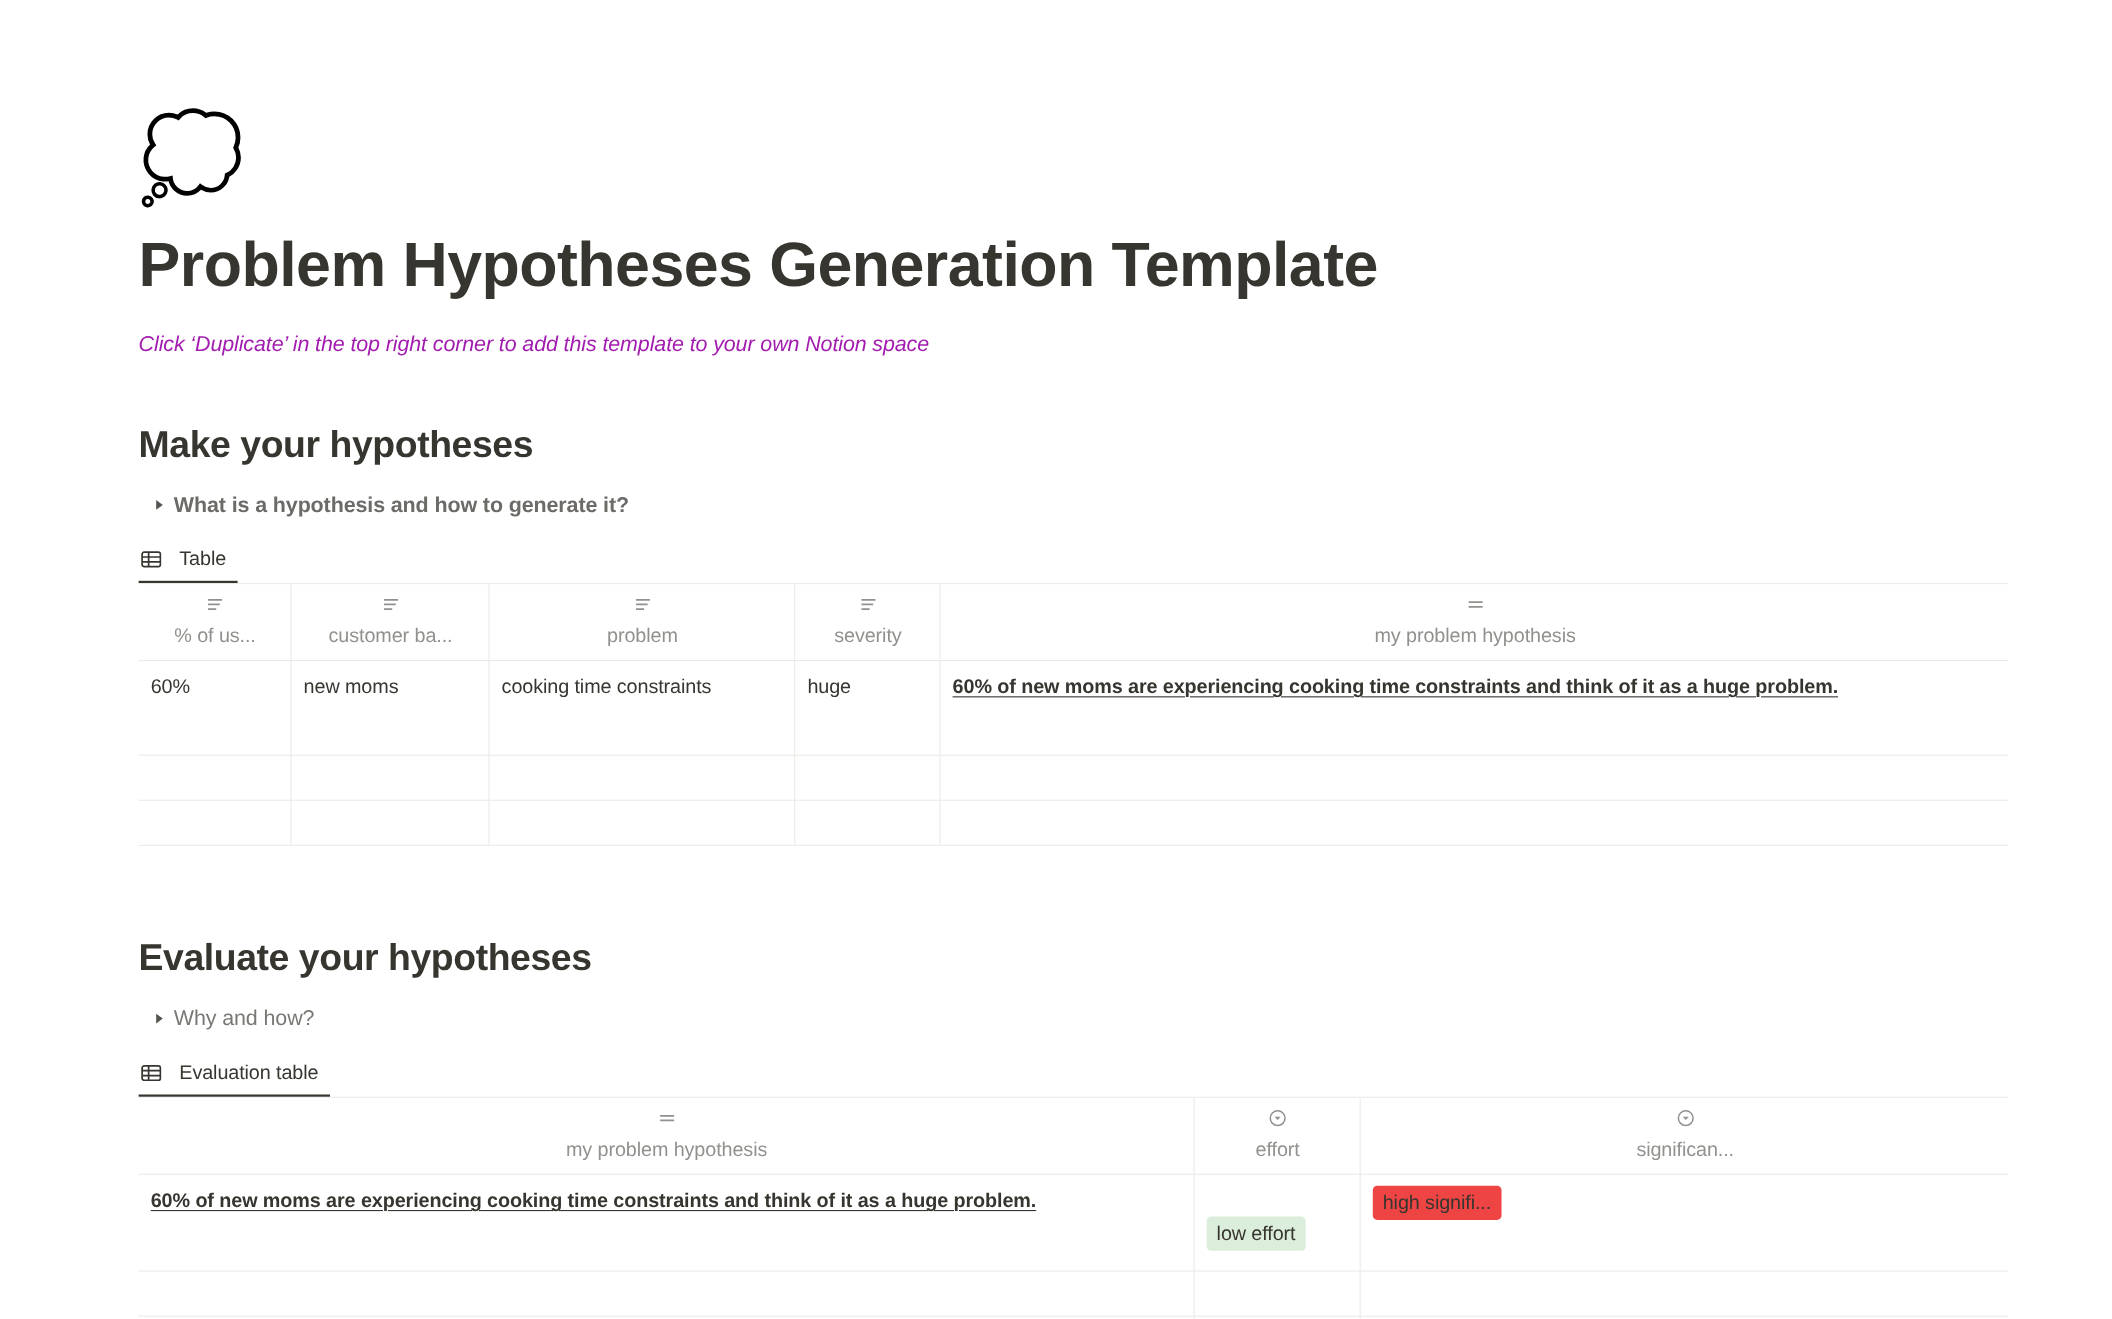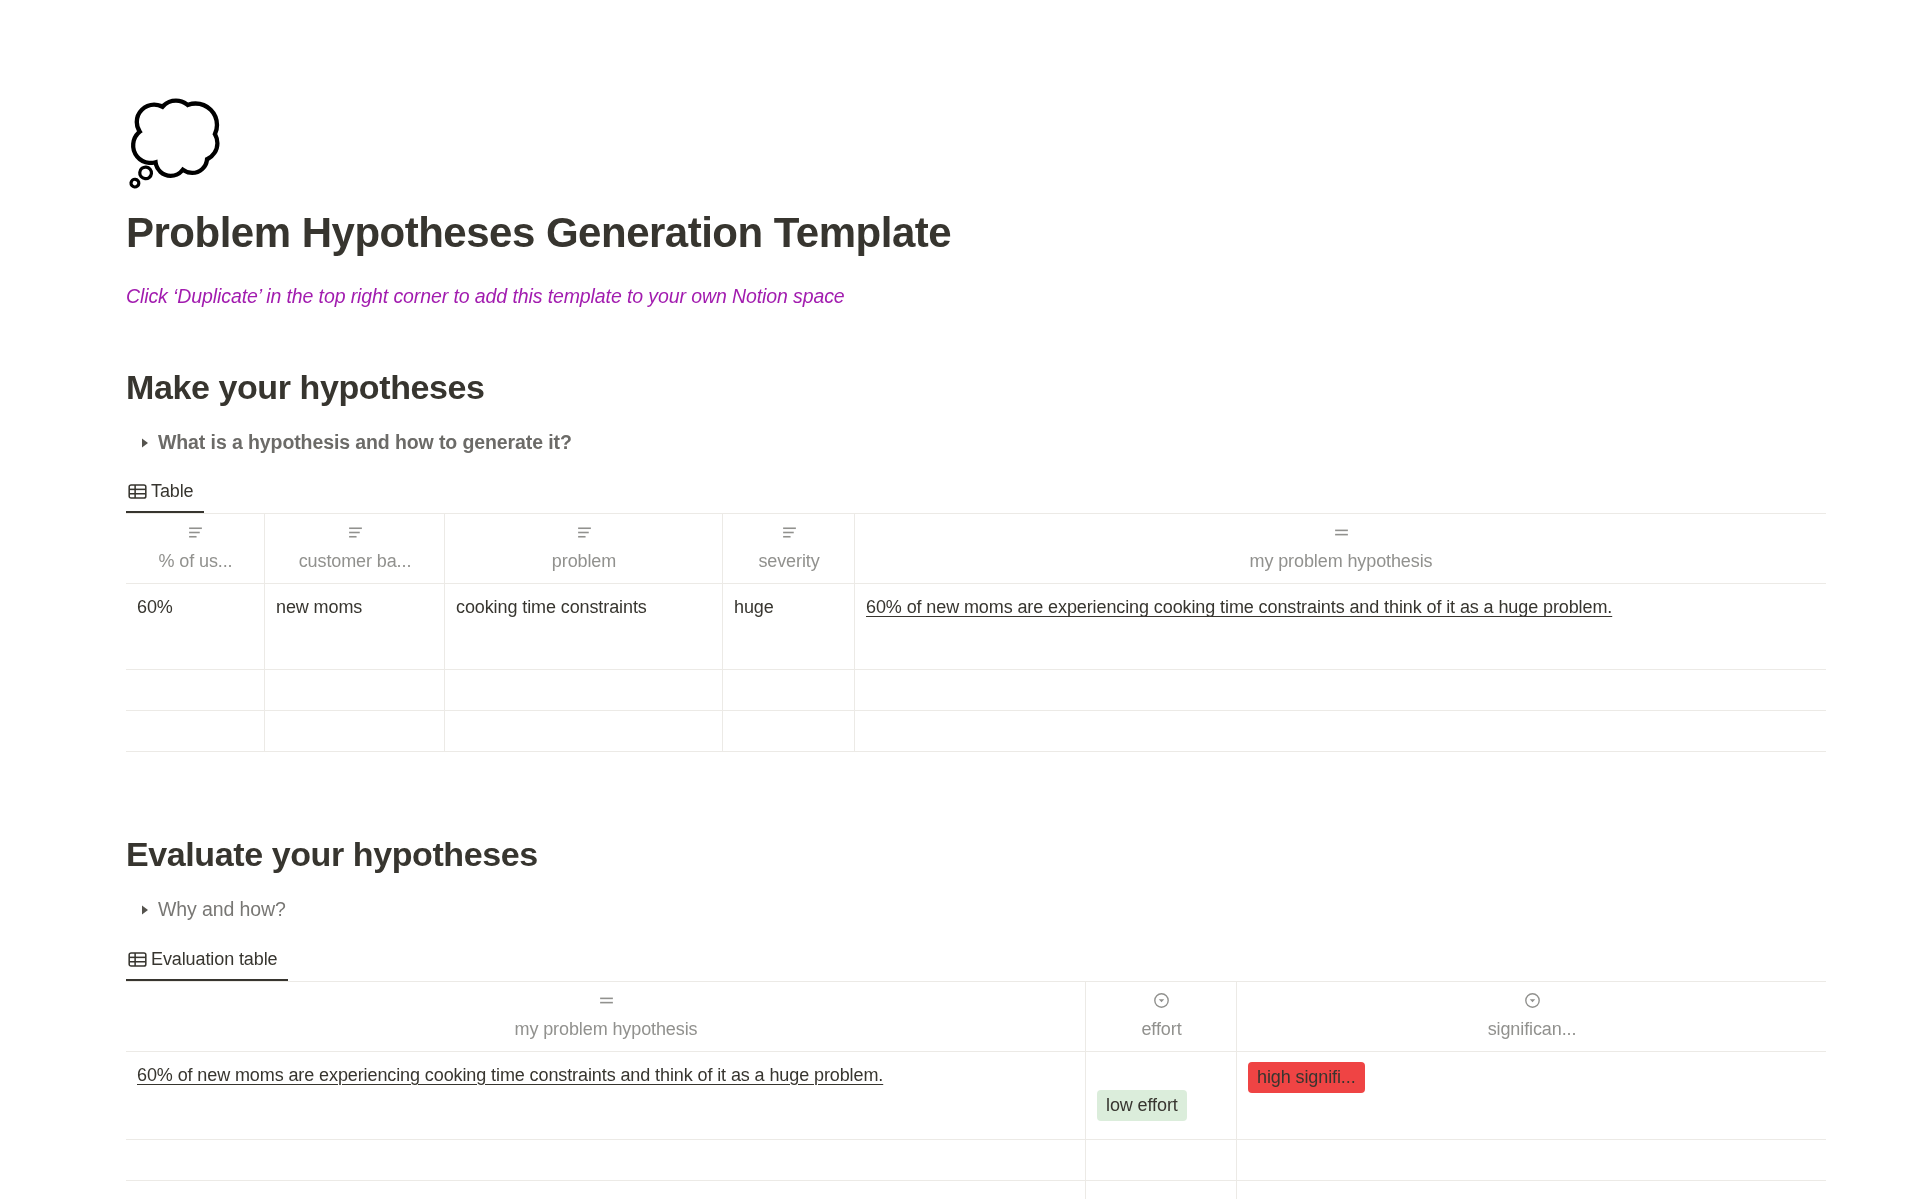--- a/index.html
+++ b/index.html
@@ -36,21 +36,21 @@
     margin-top: 104px;
     font-size: 78px;
     line-height: 1;
     height: 96px;
     display: block;
     letter-spacing: 0;
   }
 
   
   .page-title {
-    font-size: 42px;
+    font-size: 57px;
     line-height: 1.1;
     font-weight: 700;
     letter-spacing: -0.5px;
     color: #37352f;
     margin-top: 10px;
   }
 
   
   .page-subtitle {
     margin-top: 26px;
@@ -103,21 +103,21 @@
   
   .db-tabs {
     margin-top: 22px;
     display: flex;
     align-items: flex-end;
     height: 34px;
   }
   .db-tab {
     display: flex;
     align-items: center;
-    gap: 4px;
+    gap: 16px;
     padding: 0 10px 9px 2px;
     font-size: 18px;
     color: #37352f;
     border-bottom: 2.5px solid #37352f;
     cursor: pointer;
     letter-spacing: -0.1px;
   }
   .db-tab .tab-icon { width: 19px; height: 19px; flex: none; display:block; }
 
   
@@ -152,21 +152,21 @@
   }
   .ntable .header-row .tcell .ptxt {
     white-space: nowrap;
     overflow: hidden;
     text-overflow: clip;
   }
   .prop-icon { flex: none; display: block; width: 17px; height: 17px; }
 
   .cell-text { color: #37352f; }
   .cell-bold-underline {
-    font-weight: 400;
+    font-weight: 700;
     text-decoration: underline;
     text-underline-offset: 2.5px;
     text-decoration-thickness: 1px;
     color: #37352f;
   }
 
   
   .t1-c0 { width: 139px; }
   .t1-c1 { width: 180px; }
   .t1-c2 { width: 278px; }

